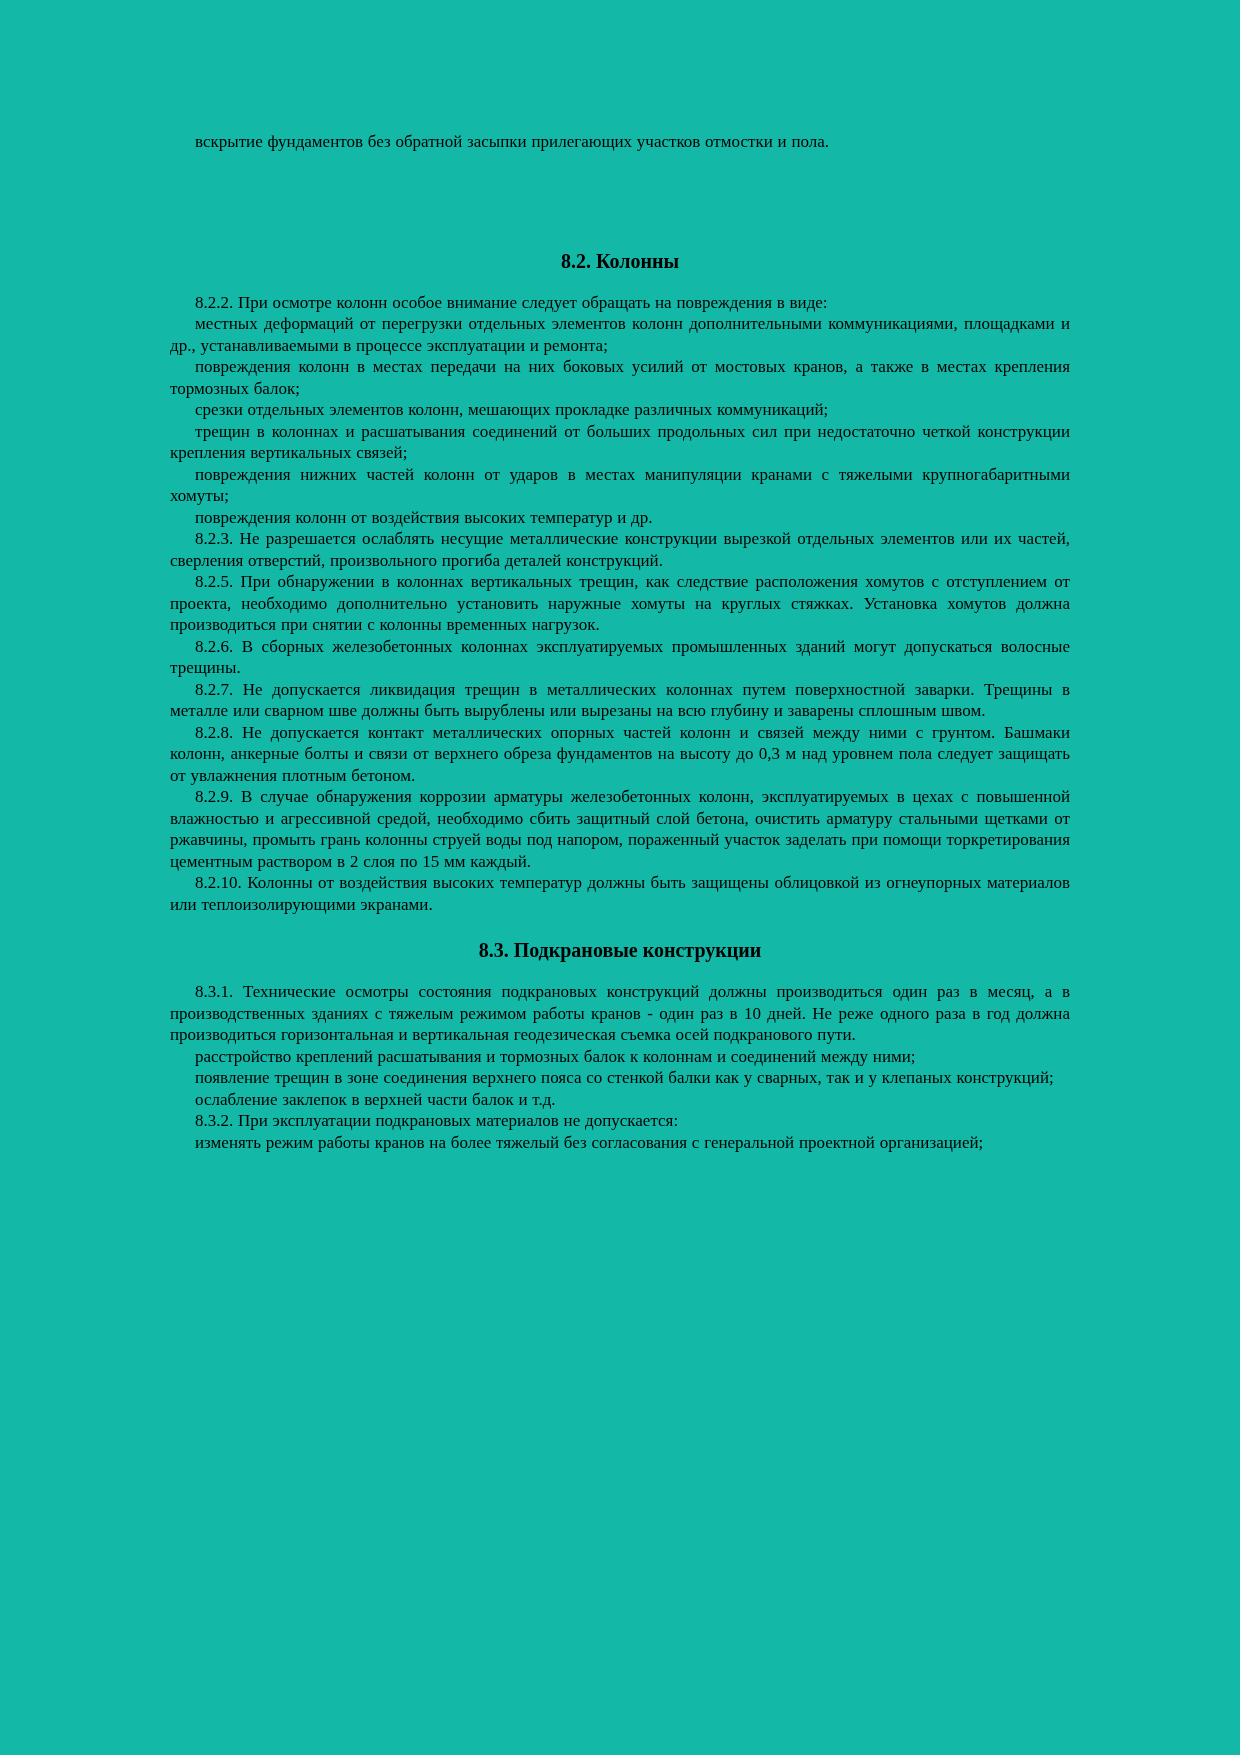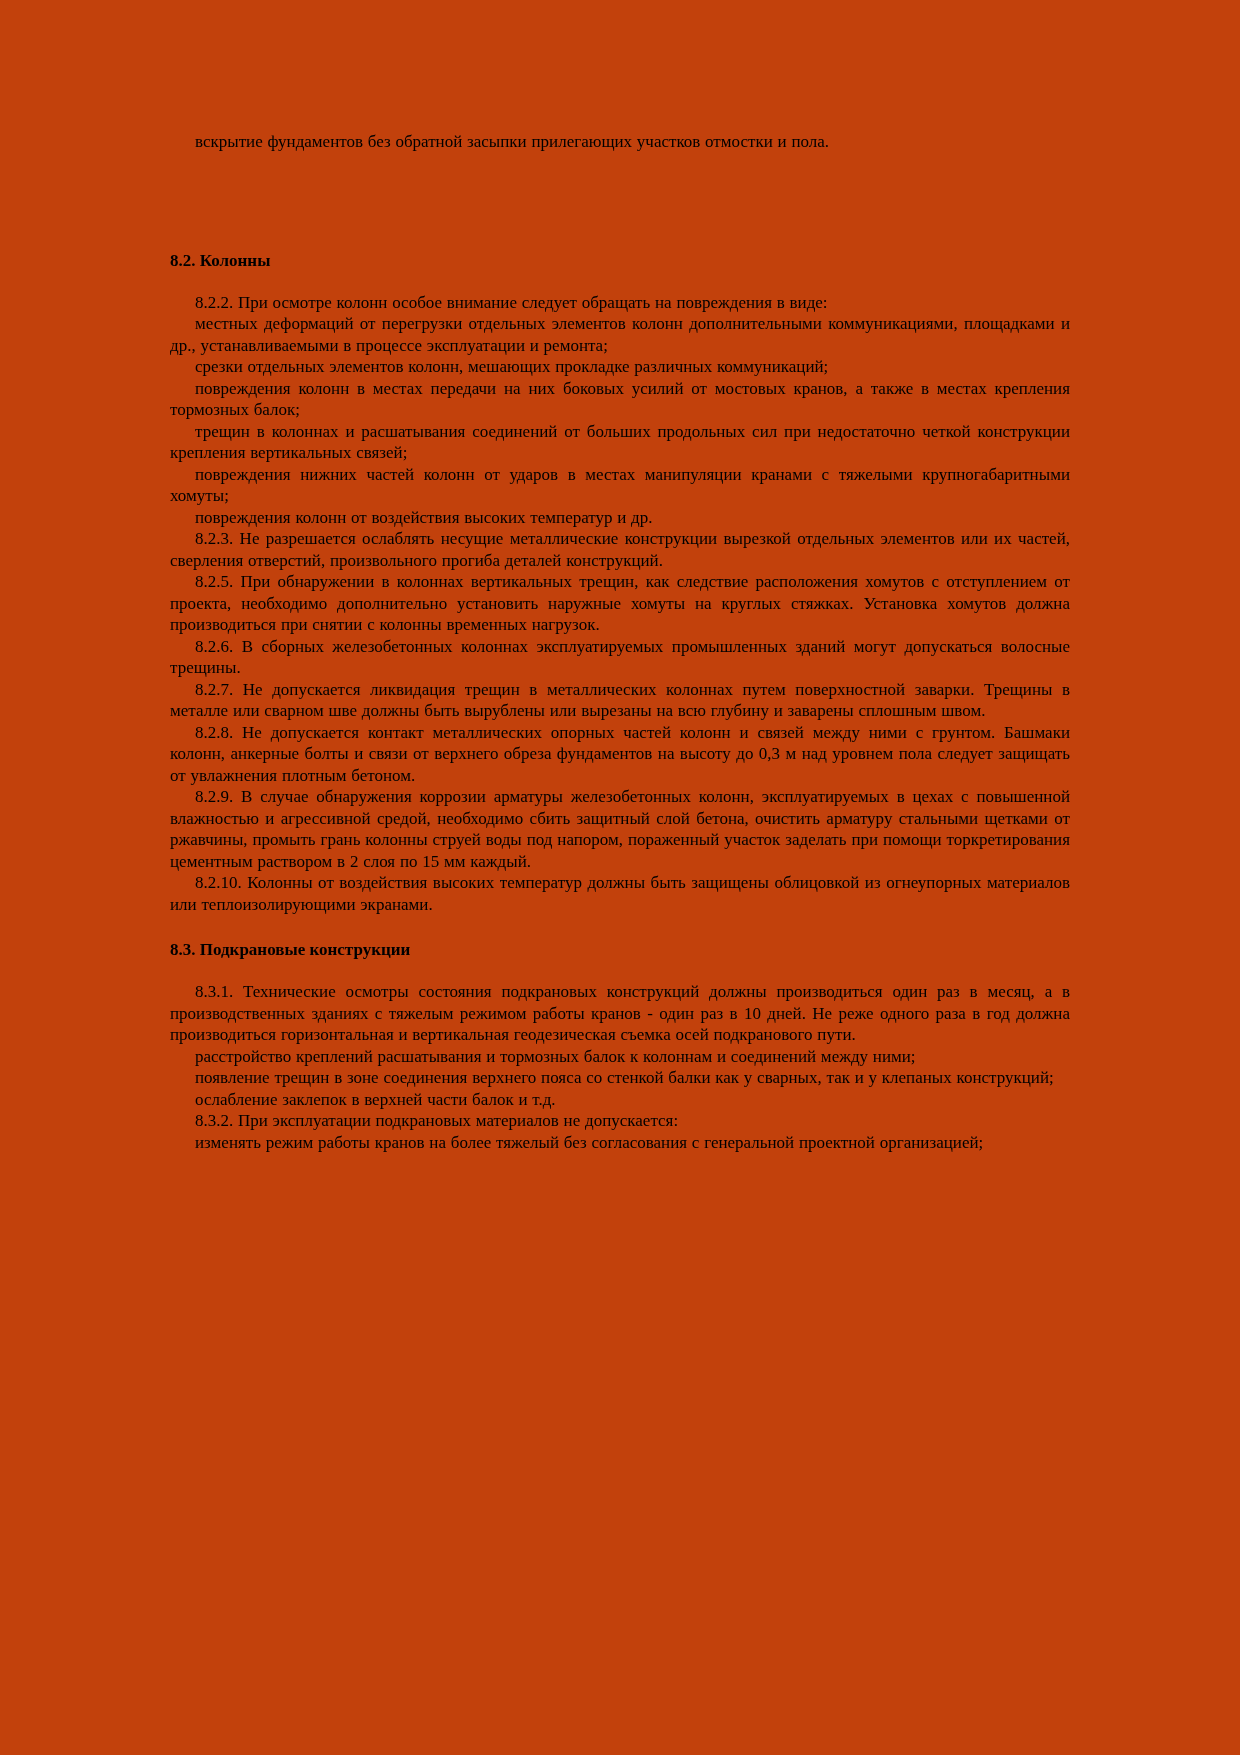--- a/index.html
+++ b/index.html
@@ -8,52 +8,53 @@
     min-height: 1755px;
     background: #ffffff;
     color: #000000;
     font-family: "Liberation Serif", "DejaVu Serif", serif;
   }
   .page {
     width: 1240px;
     min-height: 1755px;
     padding: 131px 170px 92px 170px;
     box-sizing: border-box;
-    background: #c2410c;
+    background: #14b8a6;
   }
   .content {
     width: 900px;
   }
   .para {
     margin: 0;
     font-size: 17px;
     line-height: 21.5px;
     text-align: justify;
     text-indent: 25px;
     word-spacing: 0.5px;
   }
   .heading {
-    font-size: 17px;
+    font-size: 20px;
     line-height: 22px;
     font-weight: bold;
+    text-align: center;
   }
   .heading-first { margin: 97px 0 20px 0; }
   .heading-mid   { margin: 24px 0 20px 0; }
 </style>
 </head>
 <body>
 
 <div class="page">
   <div class="content" id="doc-content">
       <p class="para">вскрытие фундаментов без обратной засыпки прилегающих участков отмостки и пола.</p>
       <div class="heading heading-first">8.2. Колонны</div>
       <p class="para">8.2.2. При осмотре колонн особое внимание следует обращать на повреждения в виде:</p>
       <p class="para">местных деформаций от перегрузки отдельных элементов колонн дополнительными коммуникациями, площадками и др., устанавливаемыми в процессе эксплуатации и ремонта;</p>
+      <p class="para">повреждения колонн в местах передачи на них боковых усилий от мостовых кранов, а также в местах крепления тормозных балок;</p>
       <p class="para">срезки отдельных элементов колонн, мешающих прокладке различных коммуникаций;</p>
-      <p class="para">повреждения колонн в местах передачи на них боковых усилий от мостовых кранов, а также в местах крепления тормозных балок;</p>
       <p class="para">трещин в колоннах и расшатывания соединений от больших продольных сил при недостаточно четкой конструкции крепления вертикальных связей;</p>
       <p class="para">повреждения нижних частей колонн от ударов в местах манипуляции кранами с тяжелыми крупногабаритными хомуты;</p>
       <p class="para">повреждения колонн от воздействия высоких температур и др.</p>
       <p class="para">8.2.3. Не разрешается ослаблять несущие металлические конструкции вырезкой отдельных элементов или их частей, сверления отверстий, произвольного прогиба деталей конструкций.</p>
       <p class="para">8.2.5. При обнаружении в колоннах вертикальных трещин, как следствие расположения хомутов с отступлением от проекта, необходимо дополнительно установить наружные хомуты на круглых стяжках. Установка хомутов должна производиться при снятии с колонны временных нагрузок.</p>
       <p class="para">8.2.6. В сборных железобетонных колоннах эксплуатируемых промышленных зданий могут допускаться волосные трещины.</p>
       <p class="para">8.2.7. Не допускается ликвидация трещин в металлических колоннах путем поверхностной заварки. Трещины в металле или сварном шве должны быть вырублены или вырезаны на всю глубину и заварены сплошным швом.</p>
       <p class="para">8.2.8. Не допускается контакт металлических опорных частей колонн и связей между ними с грунтом. Башмаки колонн, анкерные болты и связи от верхнего обреза фундаментов на высоту до 0,3 м над уровнем пола следует защищать от увлажнения плотным бетоном.</p>
       <p class="para">8.2.9. В случае обнаружения коррозии арматуры железобетонных колонн, эксплуатируемых в цехах с повышенной влажностью и агрессивной средой, необходимо сбить защитный слой бетона, очистить арматуру стальными щетками от ржавчины, промыть грань колонны струей воды под напором, пораженный участок заделать при помощи торкретирования цементным раствором в 2 слоя по 15 мм каждый.</p>
       <p class="para">8.2.10. Колонны от воздействия высоких температур должны быть защищены облицовкой из огнеупорных материалов или теплоизолирующими экранами.</p>

